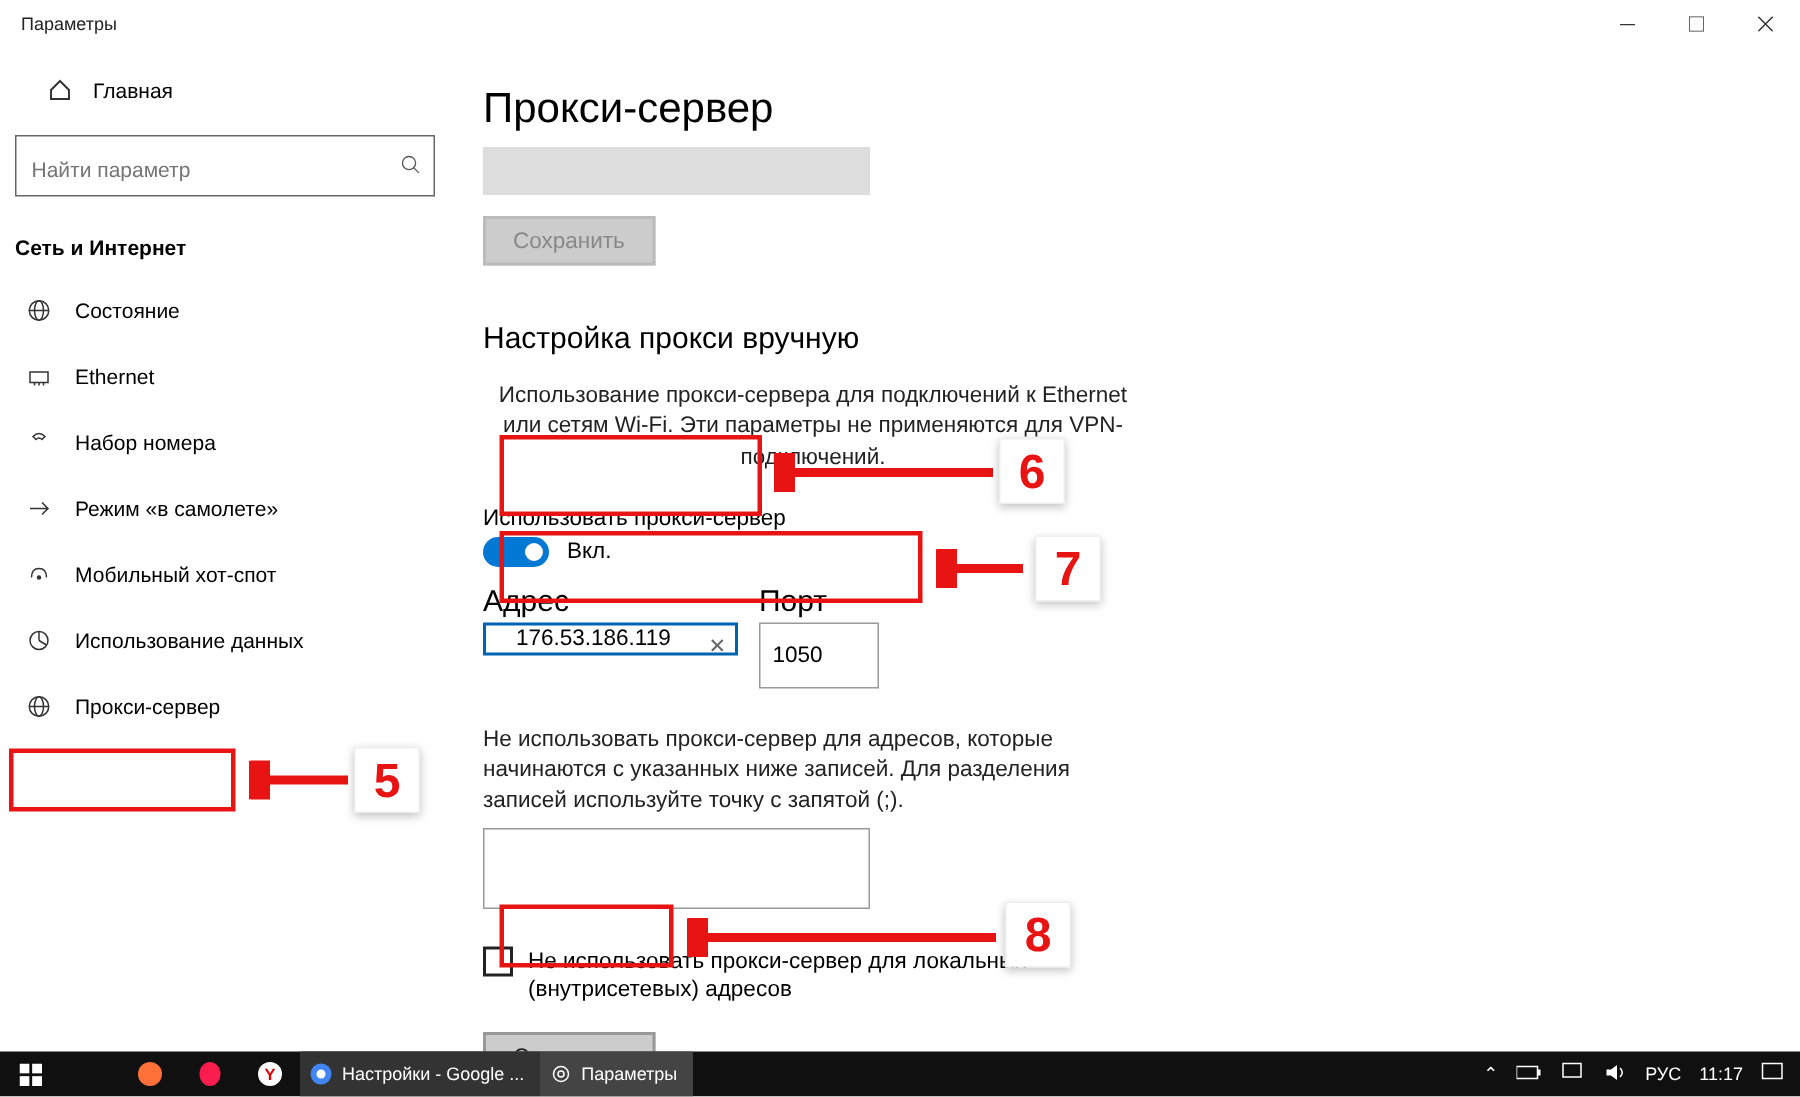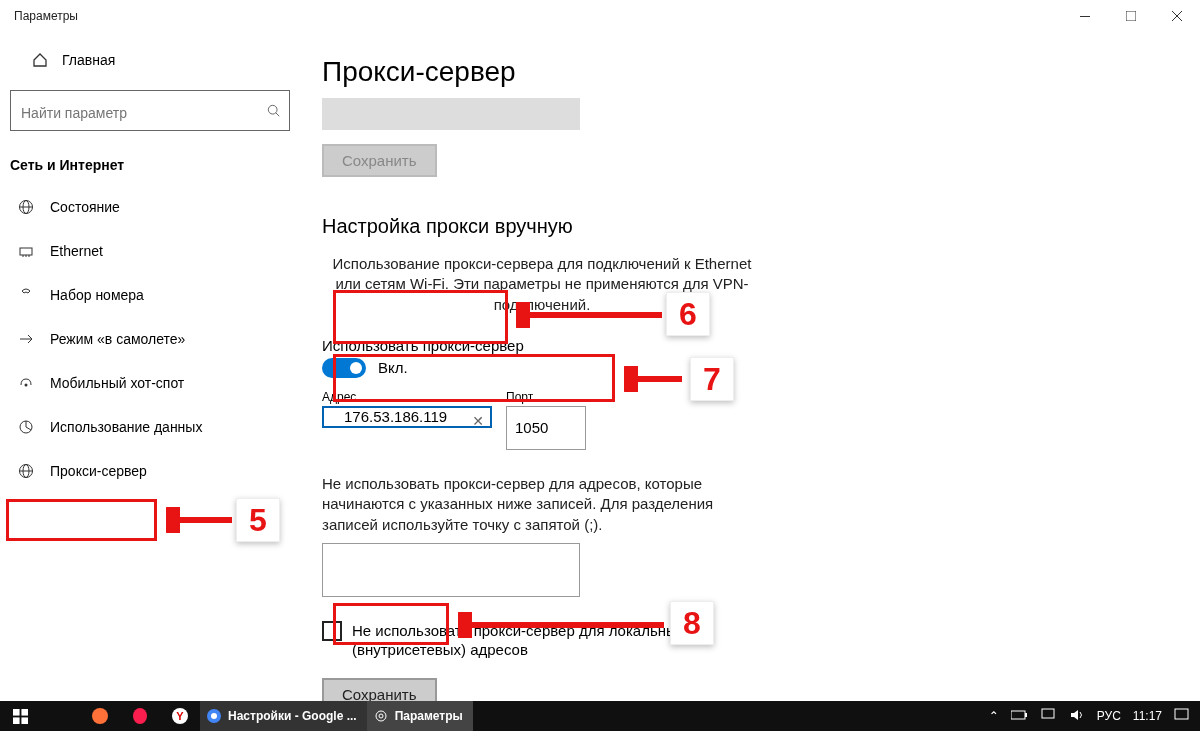--- a/index.html
+++ b/index.html
@@ -28,39 +28,39 @@
 .description { font-size: 15px; color: #222; line-height: 1.35; margin-bottom: 18px; max-width: 440px; text-align: center; }
 .toggle-block { display: flex; flex-direction: column; gap: 4px; padding: 4px 0 8px 0; }
 .toggle-label { font-size: 15px; }
 .toggle-row { display: flex; align-items: center; gap: 12px; }
 .toggle { width: 44px; height: 20px; background: #0078d4; border-radius: 10px; position: relative; cursor: pointer; }
 .toggle::after { content: ""; position: absolute; width: 12px; height: 12px; background: #fff; border-radius: 50%; right: 4px; top: 4px; }
 .toggle-state { font-size: 15px; }
 
 .inputs-row { display: flex; gap: 14px; padding: 4px 0; }
 .input-col { display: flex; flex-direction: column; gap: 2px; }
-.input-lbl { font-size: 12px; }
+.input-lbl { font-size: 20px; }
 .adr-input { width: 170px; height: 22px; border: 2px solid #0063b1; padding: 0 26px 0 20px; font-size: 15px; outline: none; }
 .input-wrap { position: relative; }
 .clear-x { position: absolute; right: 8px; top: 7px; font-size: 14px; color: #666; cursor: pointer; }
 .port-input { width: 80px; height: 44px; border: 1px solid #999; padding: 0 8px; font-size: 15px; background: #fff; outline: none; }
 
 .exc-desc { font-size: 15px; color: #222; margin: 20px 0 8px 0; max-width: 430px; line-height: 1.36; }
 .exc-input { width: 258px; height: 54px; border: 1px solid #999; resize: none; outline: none; padding: 4px; }
 
 .checkbox-row { display: flex; align-items: flex-start; gap: 10px; margin-top: 20px; }
 .checkbox { width: 20px; height: 20px; border: 2px solid #222; flex-shrink: 0; cursor: pointer; }
 .check-lbl { font-size: 15px; max-width: 400px; line-height: 1.3; }
 
 .save2-wrap { margin-top: 18px; }
 .save-btn { background: #ccc; color: #222; font-size: 15px; padding: 6px 18px; border: 2px solid #999; cursor: pointer; }
 
 .taskbar { position: absolute; bottom: 0; left: 0; right: 0; height: 30px; background: #101010; display: flex; align-items: center; color: #fff; font-size: 12px; }
 .tb-btn { width: 40px; height: 30px; display: flex; align-items: center; justify-content: center; cursor: pointer; }
-.tb-app { height: 30px; padding: 0 10px 1px 6px; display: flex; align-items: center; gap: 6px; color: #fff; cursor: pointer; font-weight: bold; }
+.tb-app { height: 30px; padding: 0 10px 1px 6px; display: flex; align-items: center; gap: 6px; color: #fff; cursor: pointer; }
 .tb-app.active { background: #333; }
 .tb-app.settings { background: #444; }
 .tb-spacer { flex: 1; }
 .tray { display: flex; align-items: center; gap: 12px; padding-right: 10px; }
 
 .anno { position: absolute; border: 3px solid #e81313; pointer-events: none; }
 .arrow { position: absolute; pointer-events: none; }
 .num-box { position: absolute; background: #fff; border: 1px solid #eee; box-shadow: 0 2px 6px rgba(0,0,0,0.25); color: #e81313; font-size: 32px; font-weight: 700; width: 44px; height: 44px; display: flex; align-items: center; justify-content: center; pointer-events: none; }
 </style>
 </head>

